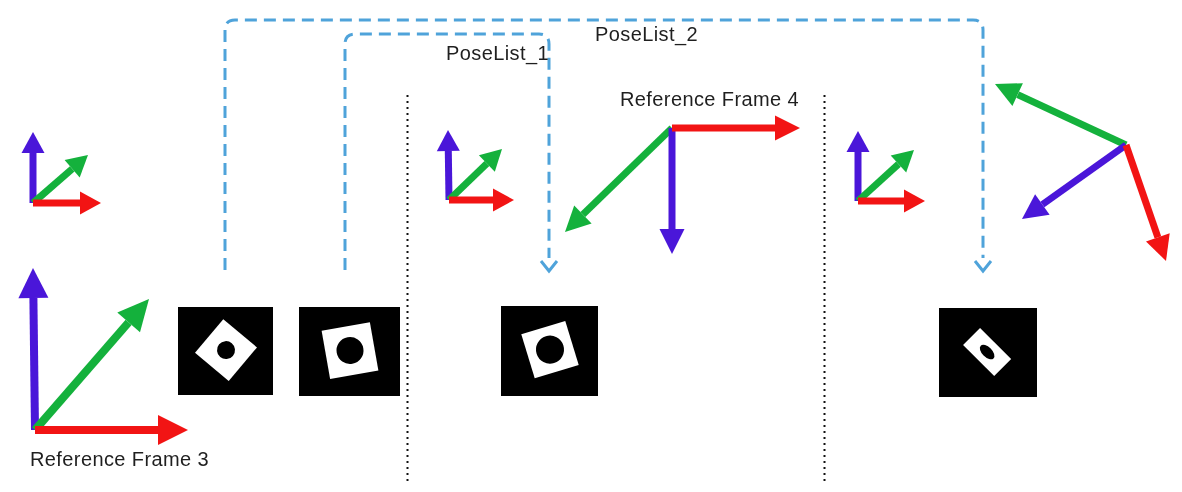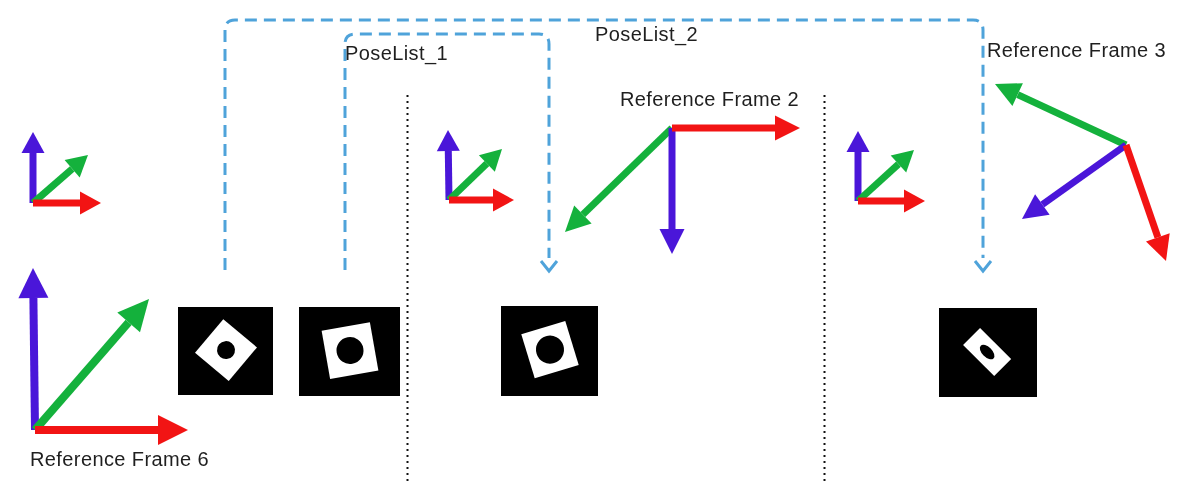--- a/index.html
+++ b/index.html
@@ -19,21 +19,21 @@
   .dot-stroke{stroke:var(--c-dot);fill:none;}
   
   .lbl{
     position:absolute;
     color:var(--c-text,#1f1f1f);
     font-size:20px;
     letter-spacing:0.4px;
     line-height:22px;
     white-space:nowrap;
   }
-  .lbl-center{text-align:left;}
+  .lbl-center{text-align:right;}
   
   .marker{
     position:absolute;
     background:var(--c-mbg,#000);
   }
   .mshape{
     position:absolute;
     left:50%;top:50%;
     background:var(--c-mfg,#fff);
     display:flex;align-items:center;justify-content:center;
@@ -155,17 +155,16 @@
     </div>
   </div>
   <div class="marker" style="left:939px;top:308px;width:98px;height:89px">
     <div class="mshape" style="width:44px;height:24px;transform:translate(-52%,-54%) rotate(45deg)">
       <div class="mhole" style="width:18px;height:10px"></div>
     </div>
   </div>
 
   <div class="lbl lbl-center" style="left:345px;top:42px;width:204px">PoseList_1</div>
   <div class="lbl" style="left:595px;top:23px">PoseList_2</div>
-  <div class="lbl" style="left:30px;top:448px">Reference Frame 6</div>
-  <div class="lbl" style="left:620px;top:88px">Reference Frame 2</div>
-  <div class="lbl" style="left:987px;top:39px">Reference Frame 3</div>
+  <div class="lbl" style="left:30px;top:448px">Reference Frame 3</div>
+  <div class="lbl" style="left:620px;top:88px">Reference Frame 4</div>
 
 </div>
 
 </body></html>

